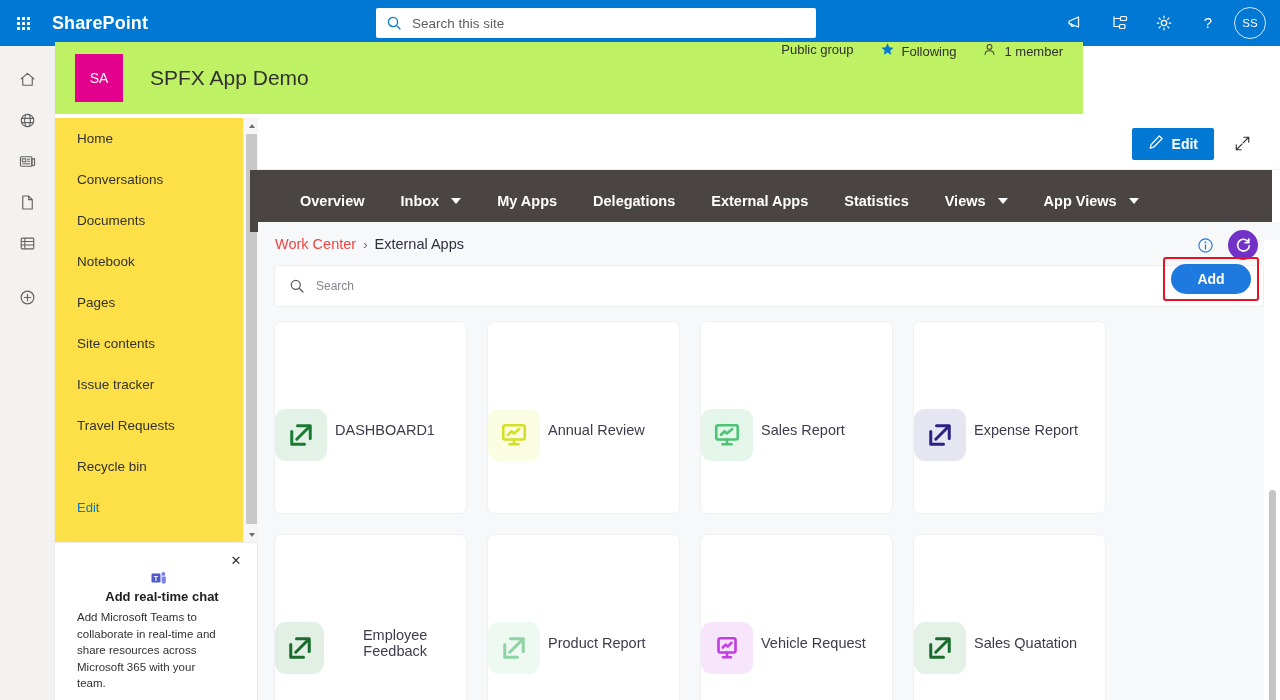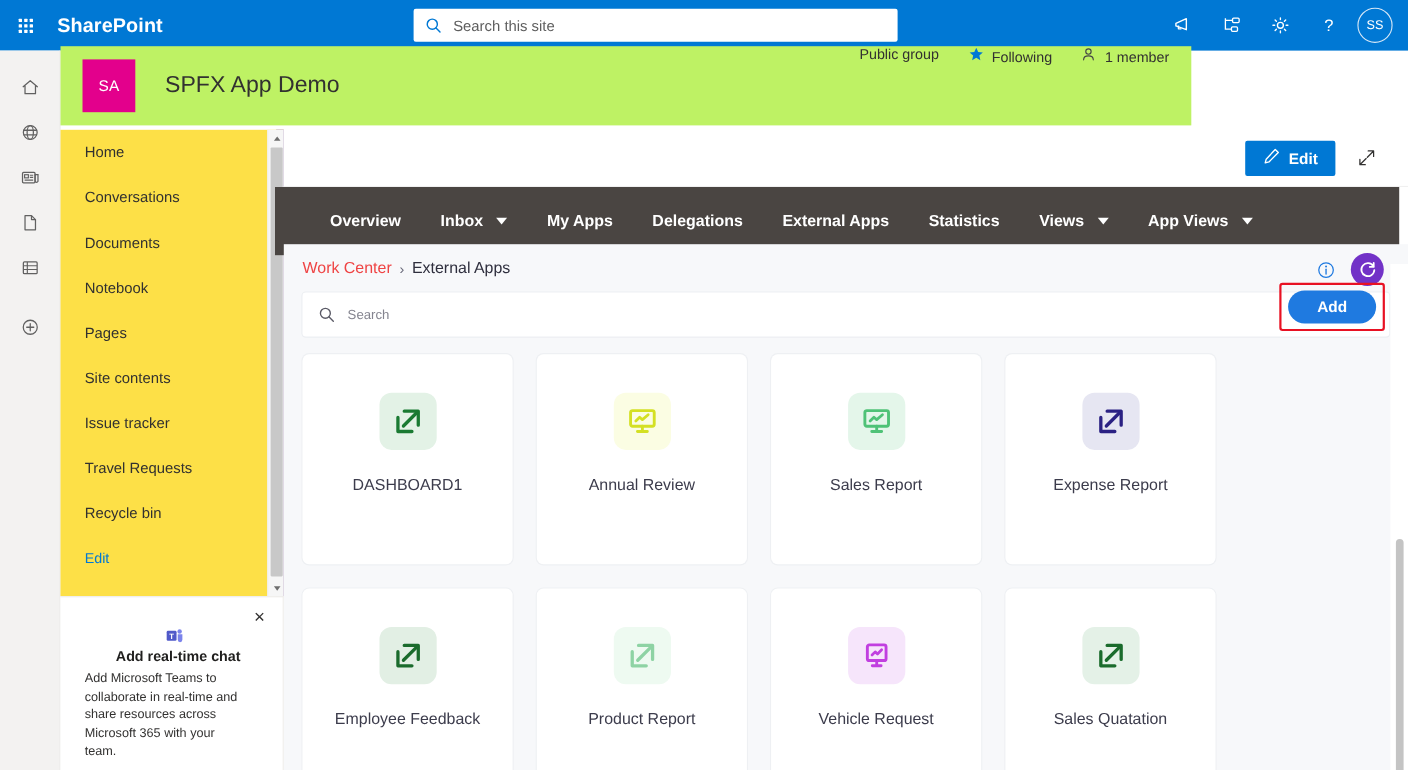--- a/index.html
+++ b/index.html
@@ -302,21 +302,21 @@
     position: absolute; left: 17px; top: 100px;
     width: 990px;
     display: flex; flex-wrap: wrap;
     gap: 22px 22px;
   }
   .tile {
     width: 191px; height: 191px;
     background: #ffffff;
     border-radius: 6px;
     box-shadow: 0 0 0 1px #eef0f3;
-    display: flex; flex-direction: column;
+    display: flex; flex-direction: row;
     align-items: center;
     cursor: pointer;
   }
   .tile .tile-icon {
     margin-top: 35px;
     width: 52px; height: 52px;
     border-radius: 11px;
     display: flex; align-items: center; justify-content: center;
   }
   .tile .tile-label {

